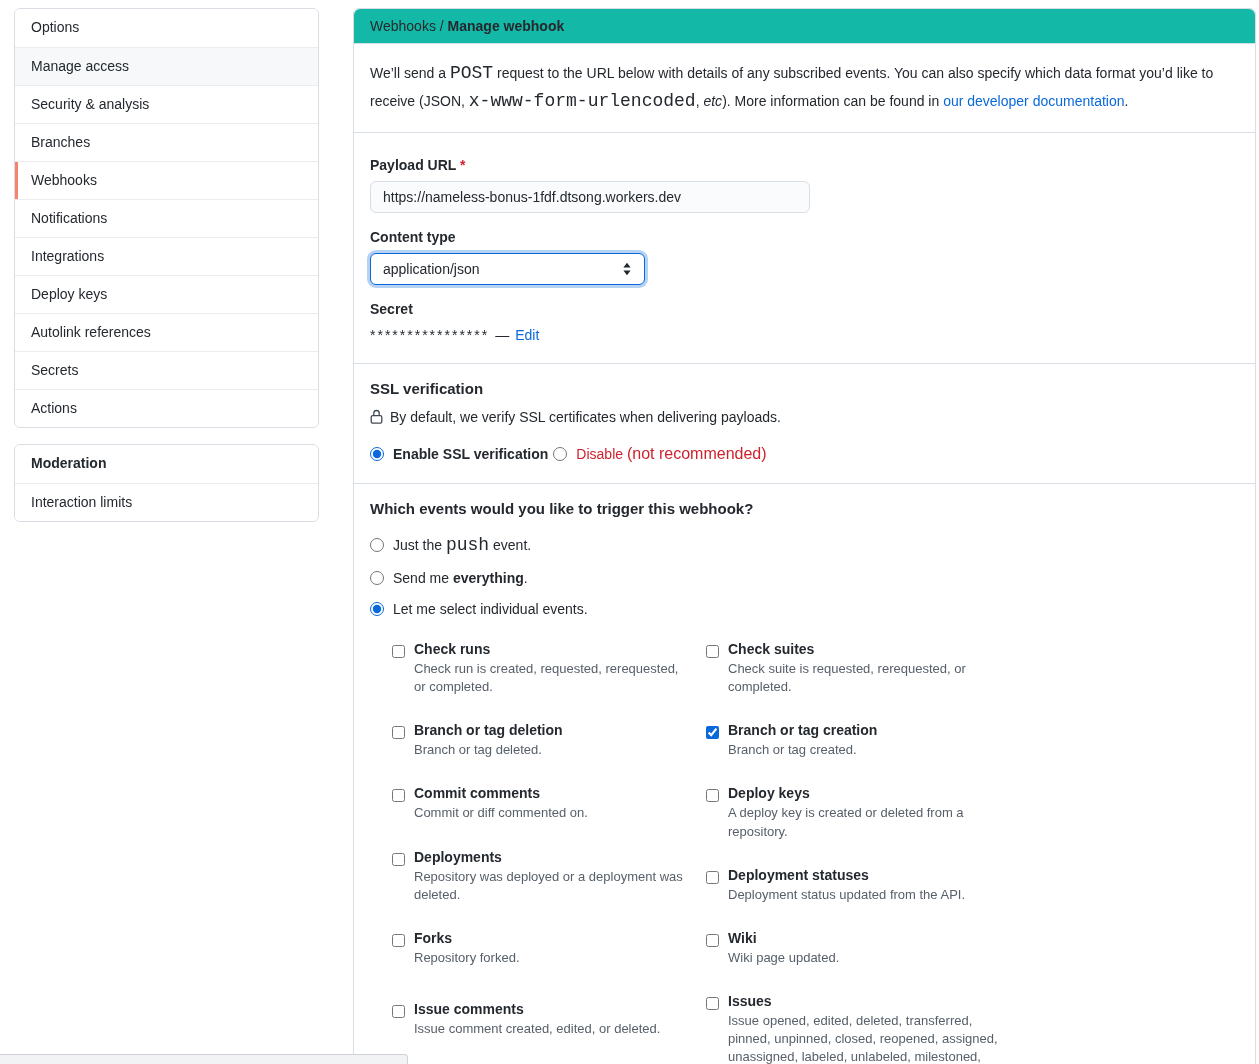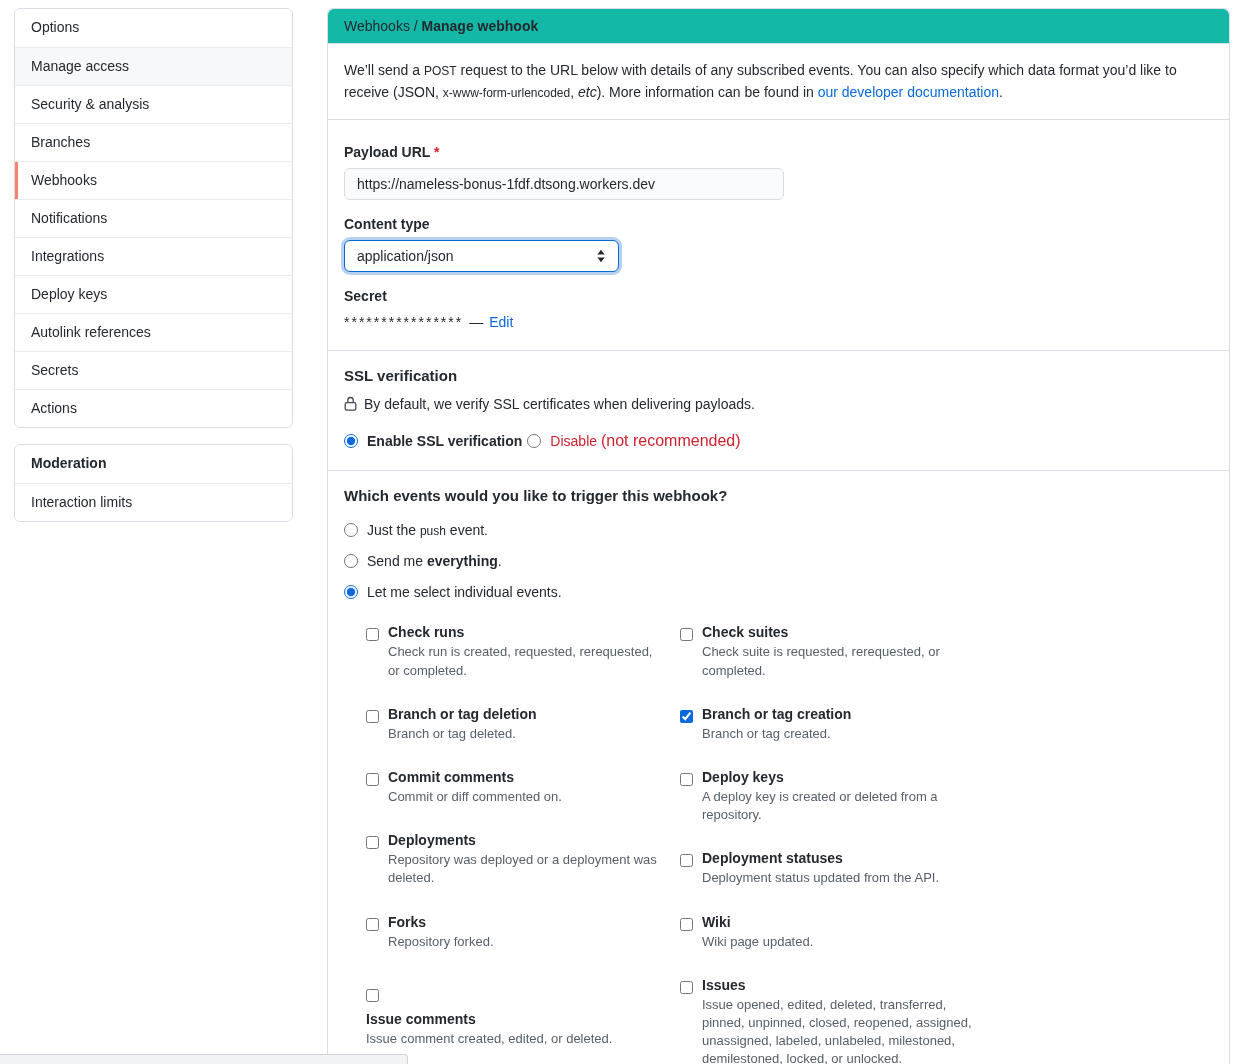--- a/index.html
+++ b/index.html
@@ -5,21 +5,21 @@
   * { box-sizing: border-box; margin: 0; padding: 0; }
   html, body { background: #ffffff; }
   body {
     width: 1259px; height: 1064px; overflow: hidden; position: relative;
     font-family: "Liberation Sans", "DejaVu Sans", sans-serif;
     font-size: 14px; color: #24292f; -webkit-font-smoothing: antialiased;
   }
   .page { display: flex; align-items: flex-start; padding: 8px 14px 0 14px; }
 
   
-  .sidebar { width: 279px; flex: none; margin-right: 34px; }
+  .sidebar { width: 305px; flex: none; margin-right: 34px; }
   .nav-box { border: 1px solid #d8dee4; border-radius: 6px; background: #fff; overflow: hidden; }
   .nav-box + .nav-box { margin-top: 16px; }
   .nav-item {
     display: block; padding: 0 16px; height: 38px; line-height: 37px;
     color: #24292f; text-decoration: none; cursor: pointer; background: #fff;
     border-top: 1px solid #eaecef; white-space: nowrap;
   }
   .nav-item:first-child { border-top: none; }
   .nav-item.highlighted { background: #f6f8fa; }
   .nav-item.active { box-shadow: inset 3px 0 0 #f9826c; }
@@ -34,22 +34,22 @@
   }
   .breadcrumb-parent { color: #24292f; text-decoration: none; cursor: pointer; }
   .breadcrumb-sep { color: #24292f; }
   .breadcrumb-current { font-weight: 600; }
 
   .section { padding: 16px; border-bottom: 1px solid #d8dee4; }
   .section:last-child { border-bottom: none; }
 
   .intro { line-height: 1.55; max-width: 880px; }
   code {
-    font-family: Liberation Sans, sans-serif;
-    font-size: 12px;
+    font-family: Liberation Mono, monospace;
+    font-size: 18px;
   }
   a.link { color: #0969da; text-decoration: none; cursor: pointer; }
 
   
   .field { margin: 8px 0 16px 0; }
   .field-label { display: block; font-weight: 600; margin-bottom: 8px; }
   .required { color: #cf222e; }
   .text-input {
     width: 440px; height: 32px; padding: 5px 12px;
     font: inherit; color: #24292f;
@@ -224,21 +224,21 @@
                   <span class="event-desc" style="display:block">Repository was deployed or a deployment was deleted.</span>
                 </span>
             </label>
             <label class="event-item">
               <input type="checkbox" style="">
               <span>
                   <span class="event-title" style="display:block">Forks</span>
                   <span class="event-desc" style="display:block">Repository forked.</span>
                 </span>
             </label>
-            <label class="event-item" style="margin-top:34px;flex-direction:column;">
+            <label class="event-item" style="margin-top:34px;">
               <input type="checkbox" style="">
               <span>
                   <span class="event-title" style="display:block">Issue comments</span>
                   <span class="event-desc" style="display:block">Issue comment created, edited, or deleted.</span>
                 </span>
             </label>
           </div>
 
           <div class="events-col">
             <label class="event-item">

